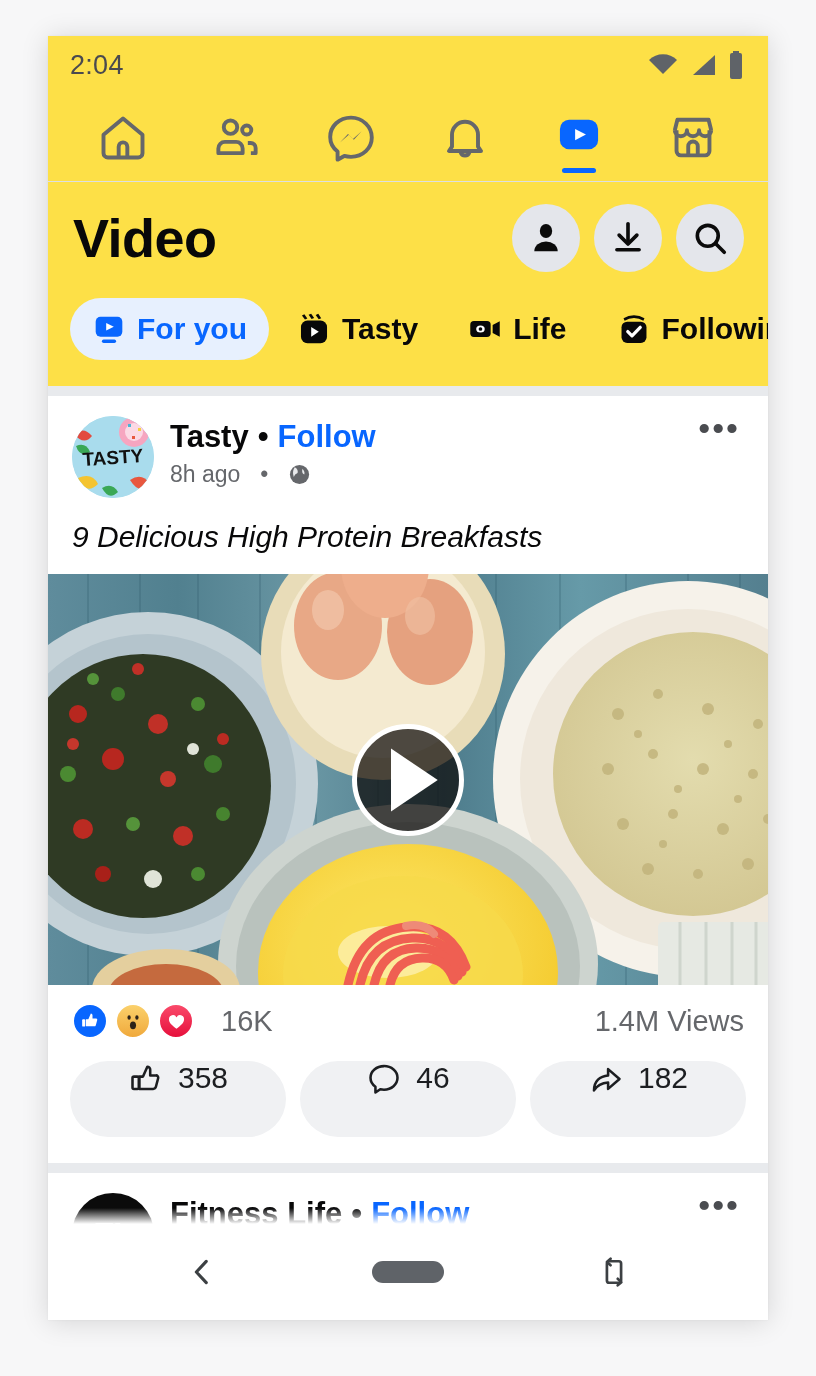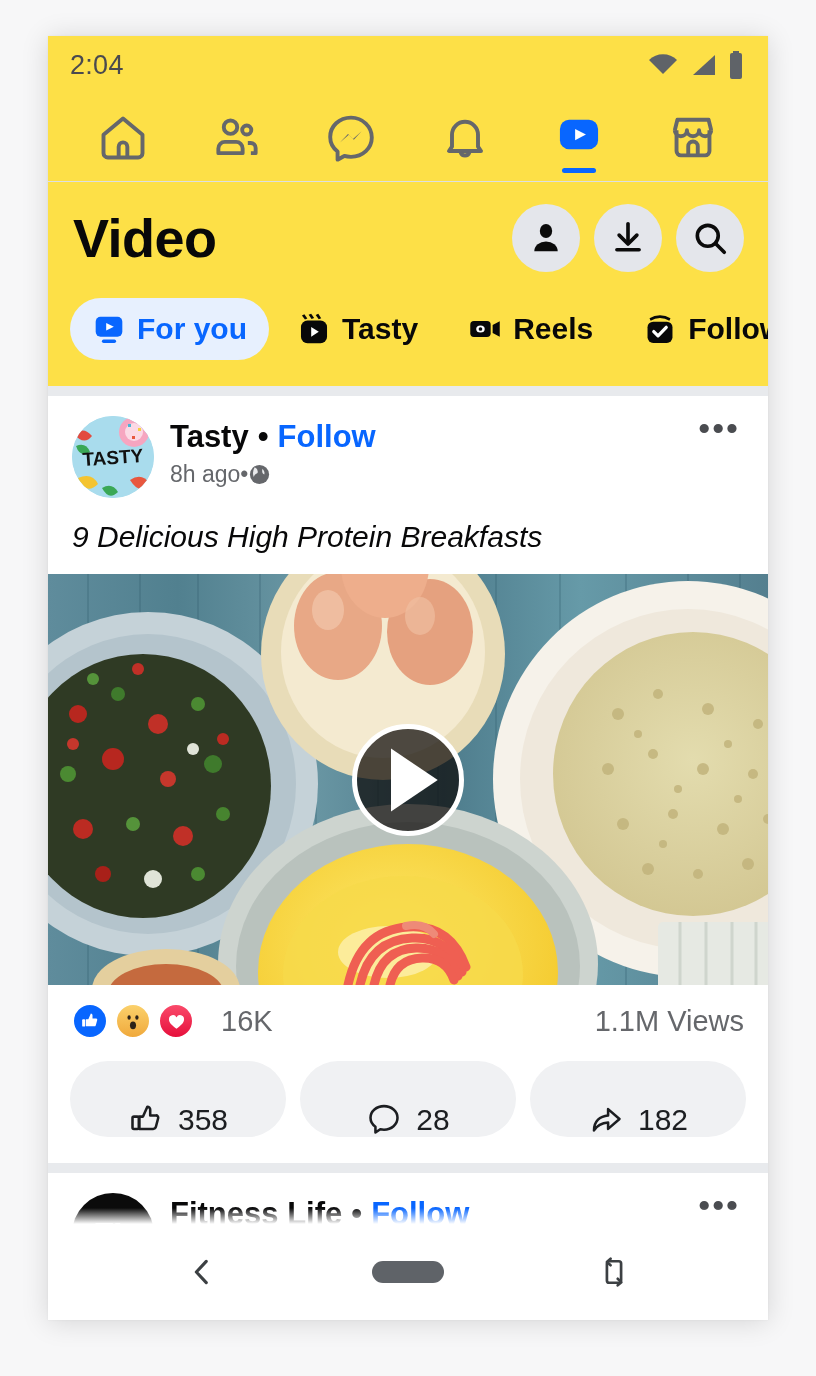--- a/index.html
+++ b/index.html
@@ -100,21 +100,21 @@
     font-size: 34px; font-weight: bold; letter-spacing: -1px;
   }
   .post-meta { flex: 1; padding-top: 3px; }
   .post-line1 {
     display: flex; align-items: baseline; gap: 9px;
     font-size: 31px; font-weight: bold; color: #080809;
   }
   .follow-link { color: #0866ff; font-weight: bold; }
   .dotsep { color: #080809; }
   .post-line2 {
-    display: flex; align-items: center; gap: 0;
+    display: flex; align-items: center; gap: 20px;
     font-size: 23px; color: #65676b; margin-top: 6px;
   }
   .menu-dots {
     font-size: 34px; color: #4a4c50; letter-spacing: 2px;
     padding: 2px 4px; line-height: .6;
   }
   .post-title {
     font-size: 30px; color: #080809;
     padding: 22px 24px 20px 24px;
     font-style: italic;
@@ -155,21 +155,21 @@
   }
   .views { font-size: 29px; color: #65676b; }
 
   
   .actions {
     display: flex; gap: 14px; padding: 8px 22px 26px 22px;
   }
   .actbtn {
     flex: 1; height: 76px; border-radius: 40px;
     background: #f0f1f3;
-    display: flex; align-items: flex-end; justify-content: center;
+    display: flex; align-items: flex-start; justify-content: center;
     gap: 14px;
     font-size: 30px; color: #1c1e21;
   }
 
   
   .androidnav {
     position: absolute; left: 0; bottom: 0;
     width: 100%; height: 96px; background: #fff;
     display: flex; align-items: center; justify-content: space-around;
     padding: 0 60px;
@@ -304,21 +304,21 @@
       <span>Tasty</span>
     </div>
 
     <div class="cat">
       <svg width="34" height="34" viewBox="0 0 24 24" fill="#080809">
         <rect x="1.6" y="6.4" width="14.4" height="11.2" rx="2.6"></rect>
         <ellipse cx="8.8" cy="12" rx="3" ry="2.5" fill="#ffffff"></ellipse>
         <circle cx="8.8" cy="12" r="1.3" fill="#080809"></circle>
         <path d="M17.4 9.2 L22.4 6.6 V17.4 L17.4 14.8 Z"></path>
       </svg>
-      <span>Reels</span>
+      <span>Life</span>
     </div>
 
     <div class="cat">
       <svg width="34" height="34" viewBox="0 0 24 24" fill="#080809">
         <path d="M4.6 4.4 a14 14 0 0 1 14.8 0 l-.8 1.8 a12 12 0 0 0-13.2 0 Z"></path>
         <rect x="3.2" y="6.8" width="17.6" height="15" rx="4"></rect>
         <path d="M7.6 13.8 L10.6 16.8 L16.4 10.8" fill="none" stroke="#ffffff" stroke-width="2.3" stroke-linecap="round" stroke-linejoin="round"></path>
       </svg>
       <span>Following</span>
     </div>
@@ -513,38 +513,38 @@
             <ellipse cx="12" cy="16" rx="2.8" ry="3.6" fill="#2c2218"></ellipse>
           </svg>
         </div>
         <div class="react r-love">
           <svg width="19" height="19" viewBox="0 0 24 24" fill="#fff">
             <path d="M12 21 C6 16.5 2.5 13.5 2.5 9.4 A5 5 0 0 1 12 6.8 A5 5 0 0 1 21.5 9.4 C21.5 13.5 18 16.5 12 21 Z"></path>
           </svg>
         </div>
         <span class="react-count">16K</span>
       </div>
-      <div class="views">1.1M Views</div>
+      <div class="views">1.4M Views</div>
     </div>
 
     <div class="actions">
 
       <div class="actbtn">
         <svg width="36" height="36" viewBox="0 0 24 24" fill="none" stroke="#1c1e21" stroke-width="1.7" stroke-linejoin="round">
           <path d="M7.6 10.4 h2.4 l2.9-6.6 a1.9 1.9 0 0 1 1.9 2 v3.8 h3.8 a1.5 1.5 0 0 1 1.5 1.9 l-1.5 5.7 a1.9 1.9 0 0 1-1.9 1.4 H7.6 Z"></path>
           <rect x="3" y="10.4" width="4.2" height="8.2" rx="1"></rect>
         </svg>
         <span>358</span>
       </div>
 
       <div class="actbtn">
         <svg width="36" height="36" viewBox="0 0 24 24" fill="none" stroke="#1c1e21" stroke-width="1.7" stroke-linejoin="round">
           <path d="M12 3.4 c-5 0-9 3.5-9 7.8 0 2.4 1.3 4.6 3.3 6 V21 l3.2-2.2 c.8.2 1.6.3 2.5.3 5 0 9-3.5 9-7.9 S17 3.4 12 3.4 Z"></path>
         </svg>
-        <span>28</span>
+        <span>46</span>
       </div>
 
       <div class="actbtn">
         <svg width="36" height="36" viewBox="0 0 24 24" fill="none" stroke="#1c1e21" stroke-width="1.7" stroke-linejoin="round">
           <path d="M4 19.6 C4 13.4 8 10 13.4 9.6 V5.4 L21 12 l-7.6 6.6 v-4.3 C9 14.6 6.2 16 4 19.6 Z"></path>
         </svg>
         <span>182</span>
       </div>
     </div>
   </div>

